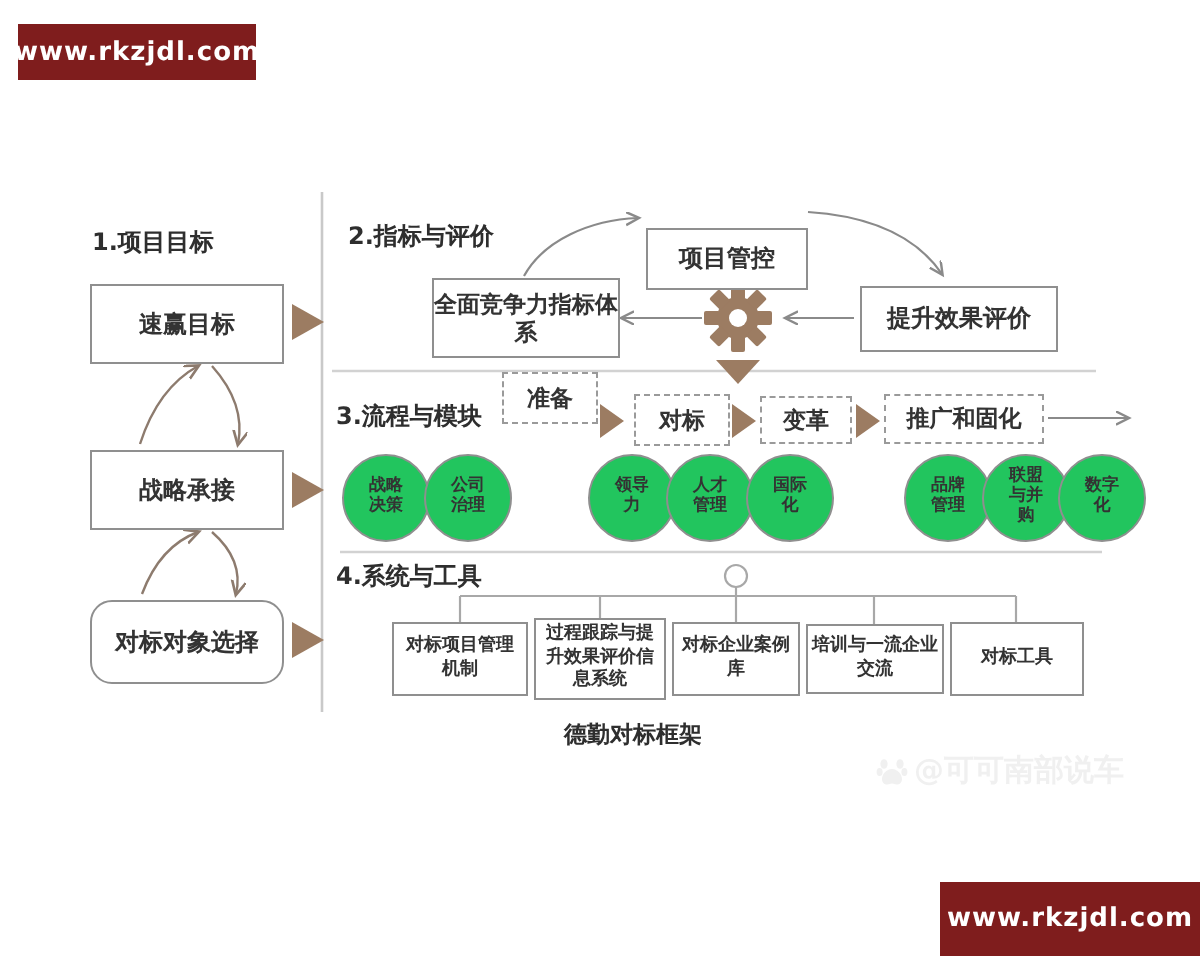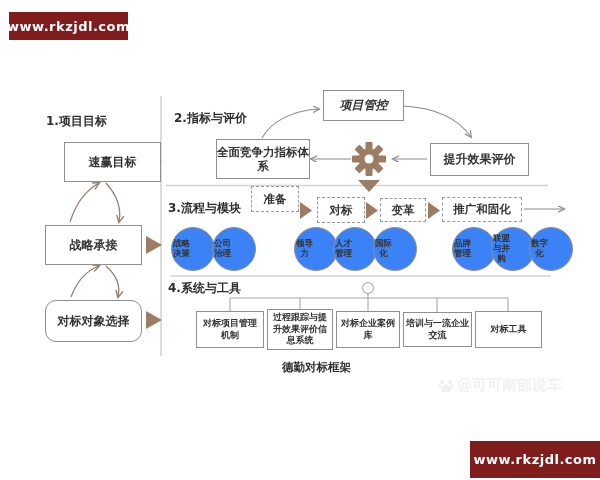--- a/index.html
+++ b/index.html
@@ -18,22 +18,22 @@
     position:absolute;background:#fff;border:1px solid #8f8f8f;
     display:flex;align-items:center;justify-content:center;text-align:center;
     font-weight:bold;color:#333;
   }
   .box.big{font-size:12px;}
   .box.mid{font-size:11.5px;line-height:1.25;}
   .box.stage{border:1px dashed #9a9a9a;font-size:11.5px;}
   .box.tool{font-size:9px;line-height:1.3;padding:2px;box-sizing:border-box;}
   .circle{
     position:absolute;width:42px;height:42px;border-radius:50%;
-    background:#3b82f6;border:1px solid #8f8f8f;
-    display:flex;align-items:center;text-align:center;
+    background:#22c55e;border:1px solid #8f8f8f;
+    display:flex;align-items:center;justify-content:center;text-align:center;
   }
   .circle span{display:block;width:19px;font-size:8.5px;font-weight:bold;line-height:1.15;word-break:break-all;}
   .caption{position:absolute;font-size:11.5px;font-weight:bold;color:#2e2e2e;white-space:nowrap;}
   .watermark{
     position:absolute;display:flex;align-items:center;gap:3px;
     color:rgba(60,60,60,0.08);font-size:15px;font-weight:bold;white-space:nowrap;
   }
   svg.overlay{position:absolute;left:0;top:0;pointer-events:none;}
 </style>
 </head>
@@ -110,26 +110,26 @@
       <line x1="368" y1="298" x2="368" y2="311"></line>
       <line x1="437" y1="298" x2="437" y2="312"></line>
       <line x1="508" y1="298" x2="508" y2="311"></line>
     </g>
   </svg>
 
   <div class="banner" style="left:9px;top:12px;width:119px;height:28px;">www.rkzjdl.com</div>
   <div class="banner" style="left:470px;top:441px;width:130px;height:37px;">www.rkzjdl.com</div>
 
   <div class="heading" style="left:46px;top:113px;">1.项目目标</div>
-  <div class="box big" style="left:45px;top:142px;width:95px;height:38px;margin-left:19px;">速赢目标</div>
+  <div class="box big" style="left:45px;top:142px;width:95px;height:38px;">速赢目标</div>
   <div class="box big" style="left:45px;top:225px;width:95px;height:38px;">战略承接</div>
   <div class="box big" style="left:45px;top:300px;width:95px;height:40px;border-radius:11px;">对标对象选择</div>
 
   <div class="heading" style="left:174px;top:110px;">2.指标与评价</div>
-  <div class="box big" style="left:323px;top:90px;width:79px;height:29px;font-style:italic;">项目管控</div>
+  <div class="box big" style="left:323px;top:114px;width:79px;height:29px;">项目管控</div>
   <div class="box mid" style="left:216px;top:139px;width:92px;height:38px;">全面竞争力指标体系</div>
   <div class="box big" style="left:430px;top:143px;width:97px;height:31px;">提升效果评价</div>
 
   <div class="heading" style="left:168px;top:200px;">3.流程与模块</div>
   <div class="box stage" style="left:251px;top:186px;width:46px;height:24px;">准备</div>
   <div class="box stage" style="left:317px;top:197px;width:46px;height:24px;">对标</div>
   <div class="box stage" style="left:380px;top:198px;width:44px;height:22px;">变革</div>
   <div class="box stage" style="left:442px;top:197px;width:78px;height:23px;">推广和固化</div>
 
   <div class="circle" style="left:171px;top:227px;">

